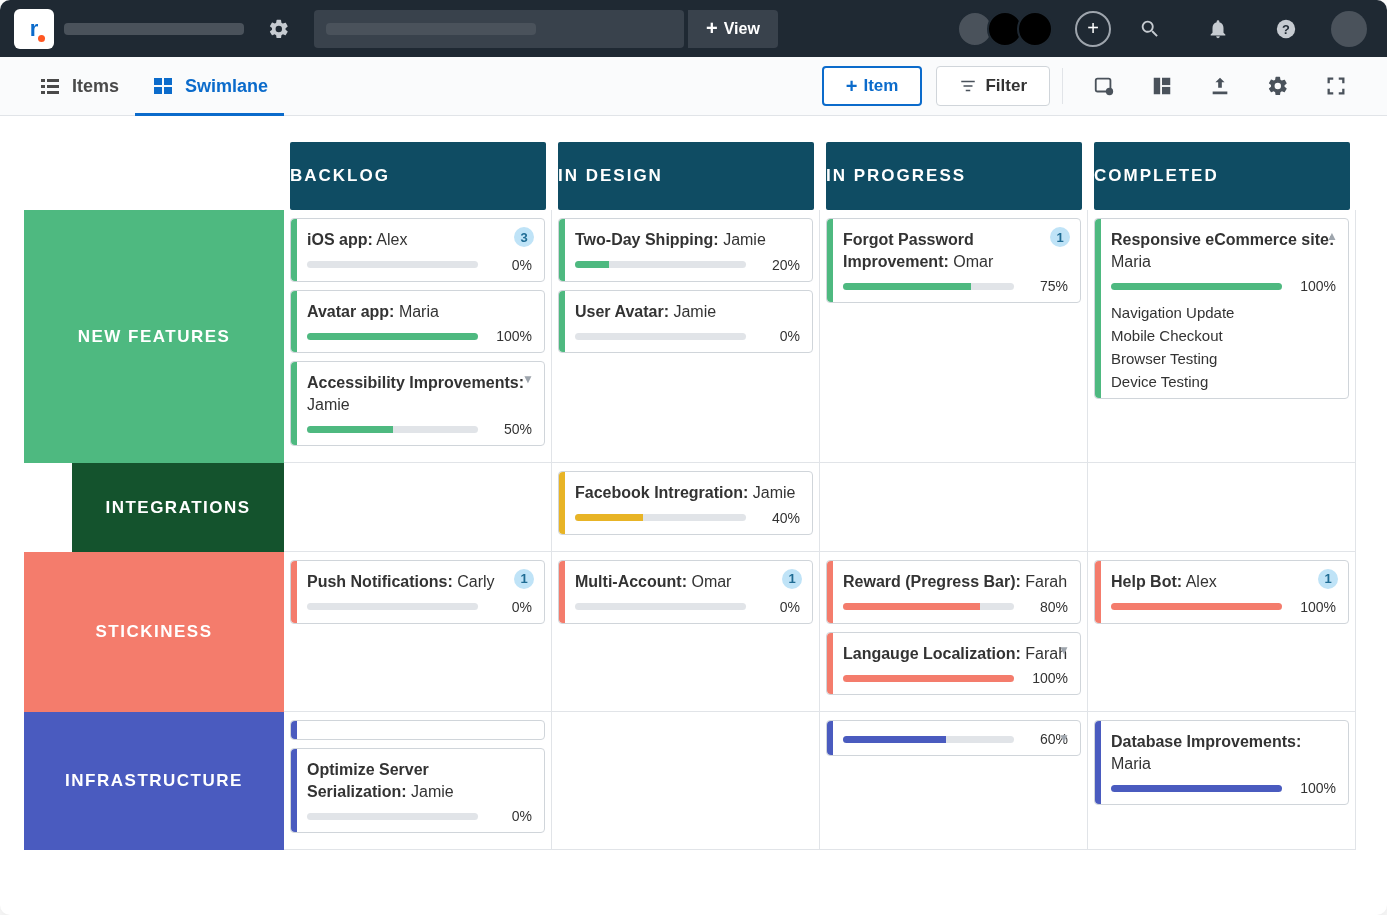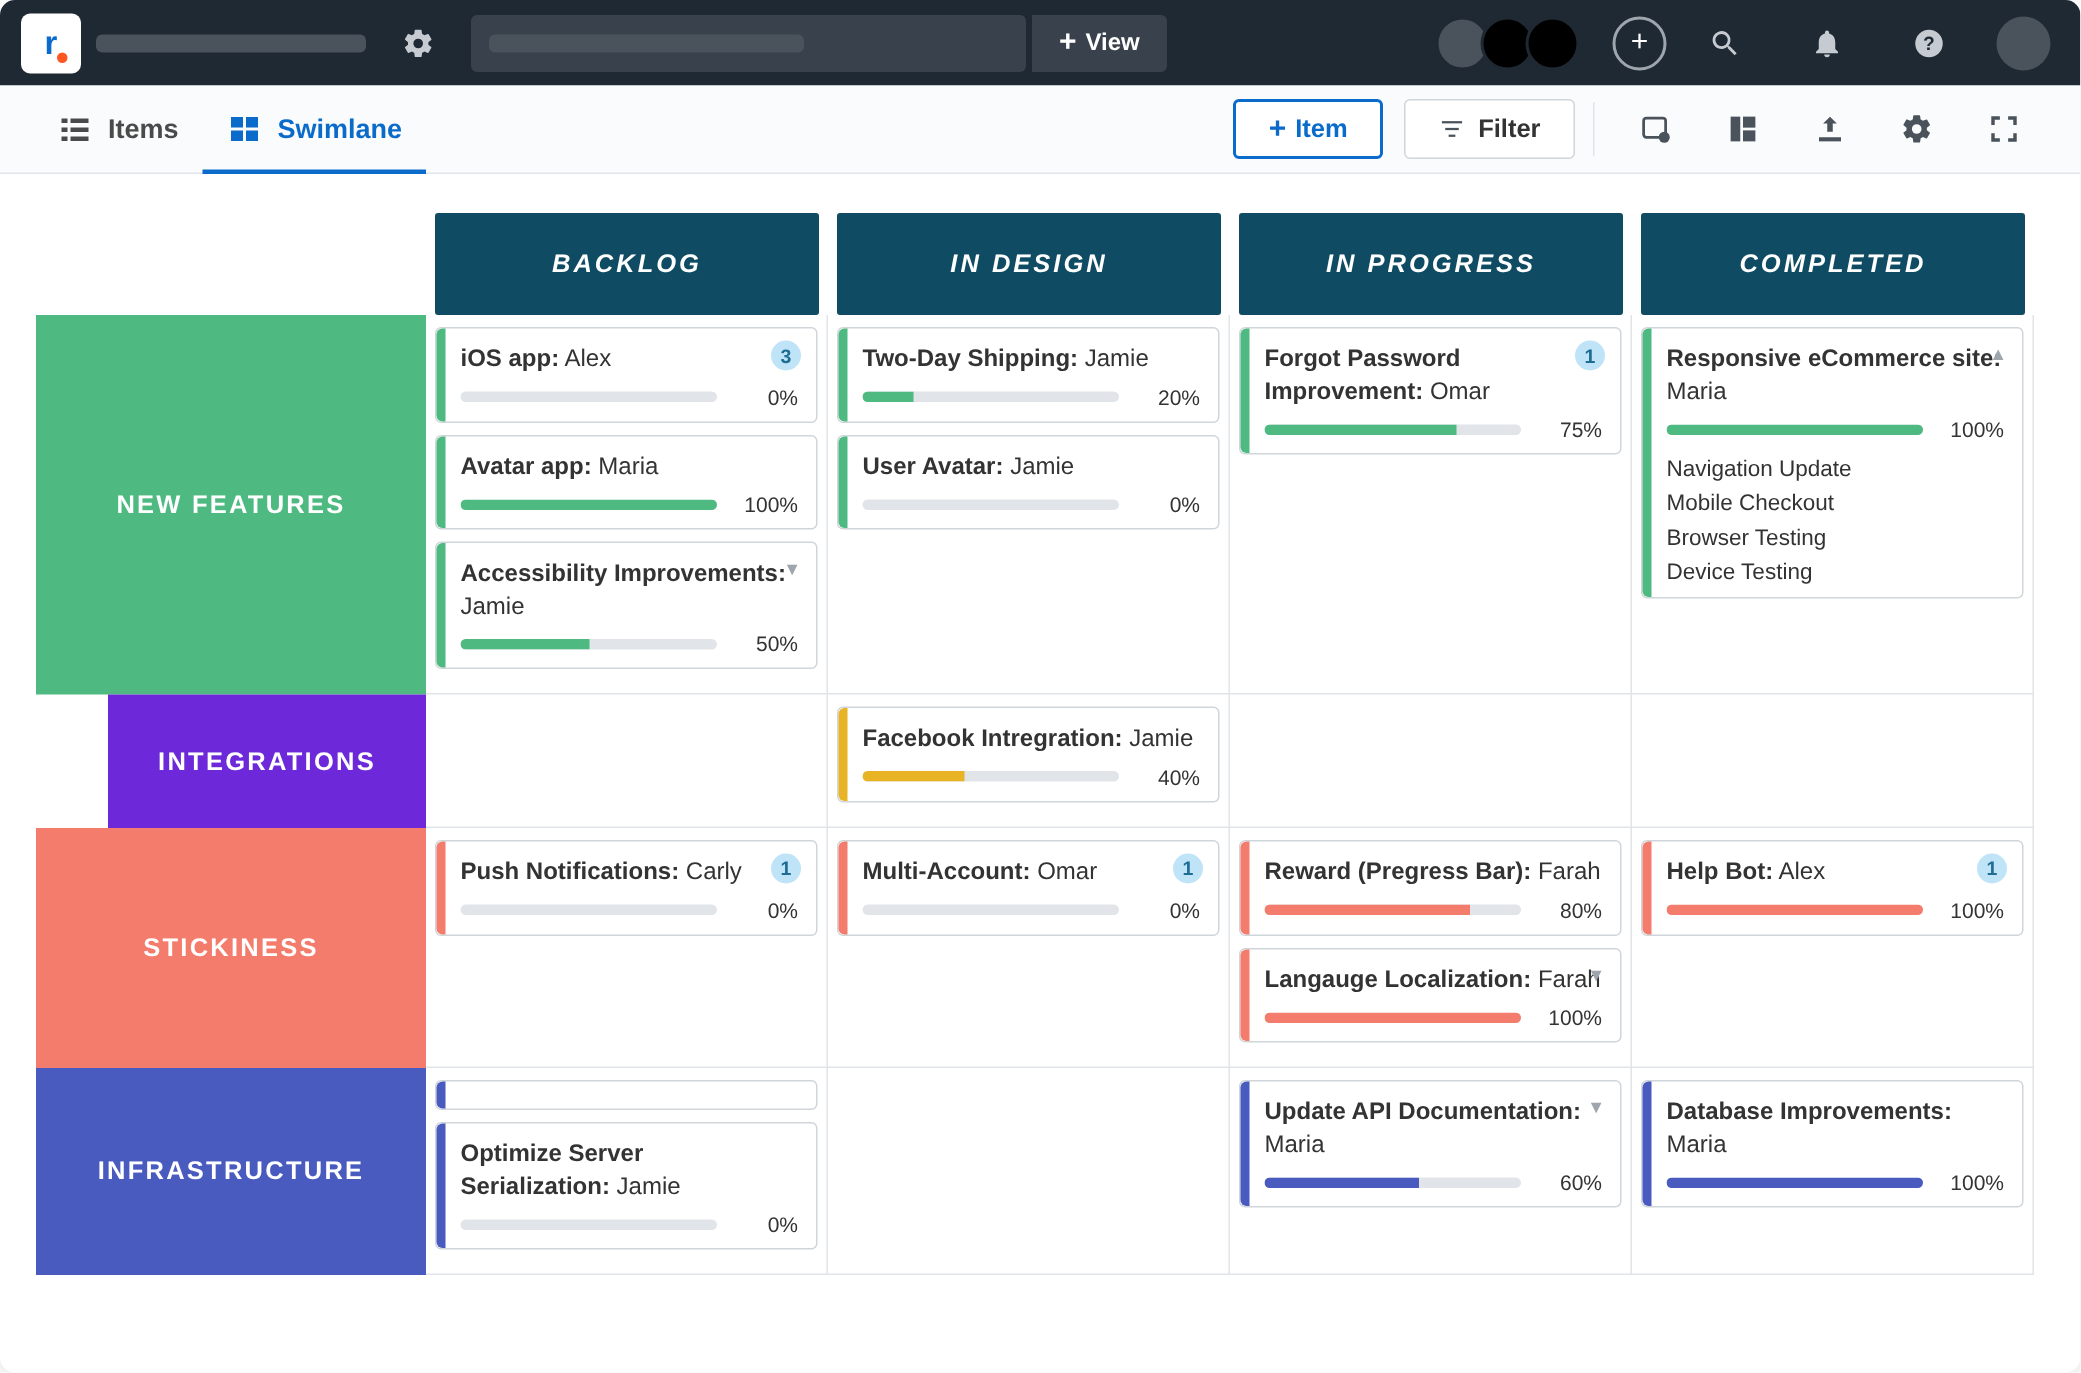--- a/index.html
+++ b/index.html
@@ -30,24 +30,24 @@
 .subbar .grow { flex: 1; }
 .outlinebtn { border: 2px solid #0b6bcb; color: #0b6bcb; border-radius: 4px; height: 40px; padding: 0 22px; display: flex; align-items: center; gap: 6px; font-weight: 700; background: #fff; margin-right: 14px; font-size: 17px;}
 .filterbtn { border: 1px solid #d0d5da; border-radius: 4px; height: 40px; padding: 0 22px; display: flex; align-items: center; gap: 8px; font-weight: 600; background: #fff; color: #333; font-size: 17px;}
 .vdiv { width: 1px; background: #e1e4e8; height: 36px; margin: 0 12px;}
 .tool { color: #4a525b; padding: 0 18px; cursor: pointer; }
 
 
 .board { padding: 26px 24px; overflow: auto; height: calc(915px - 57px - 59px); }
 .grid { display: grid; grid-template-columns: 260px repeat(4, 268px); gap: 0; }
 .hcell { margin: 0 6px; }
-.colhead { background: #0f4c63; color: #fff; text-align: center; padding: 24px 0; font-weight: 700; letter-spacing: 2px; font-size: 17px; border-radius: 2px; font-style: italic;}
+.colhead { background: #0f4c63; color: #fff; text-align: left; padding: 24px 0; font-weight: 700; letter-spacing: 2px; font-size: 17px; border-radius: 2px;}
 .rowhead { color: #fff; display: flex; align-items: center; justify-content: center; font-weight: 700; letter-spacing: 1.5px; font-size: 17px; text-align: right; padding: 0 10px; }
 .rowhead.new { background: #4eb980; }
-.rowhead.int { background: #6d28d9; margin-left: 48px; }
+.rowhead.int { background: #14532d; margin-left: 48px; }
 .rowhead.sti { background: #f47c6c; }
 .rowhead.inf { background: #4a5bbf; }
 
 .cell { border-right: 1px solid #e1e4e8; border-bottom: 1px solid #e1e4e8; padding: 8px 6px; min-height: 60px;}
 .cell:nth-child(5n+1){ border-right: 0; border-bottom: 0;}
 
 .card { border: 1px solid #d0d5da; border-radius: 4px; padding: 10px 12px 8px; margin-bottom: 8px; position: relative; background: #fff;}
 .card .bar { position: absolute; left: 0; top: 0; bottom: 0; width: 6px; border-radius: 4px 0 0 4px; }
 .card.new .bar { background: #4eb980; }
 .card.int .bar { background: #e8b426; }
@@ -436,21 +436,20 @@
 
         </div>
           </div>
         </div>
         <div class="cell"></div>
         <div class="cell">
           <div class="card inf">
         <div class="bar"></div>
         <div class="caret">▼</div>
         <div class="content">
-          <div class="title"><b>Update API Documentation:</b> <span class="assignee">Maria</span></div>
           <div class="prow">
             <div class="track">
                   <div class="fill" style="width:60%"></div>
                 </div>
             <div class="pct">60%</div>
           </div>
 
         </div>
           </div>
         </div>

